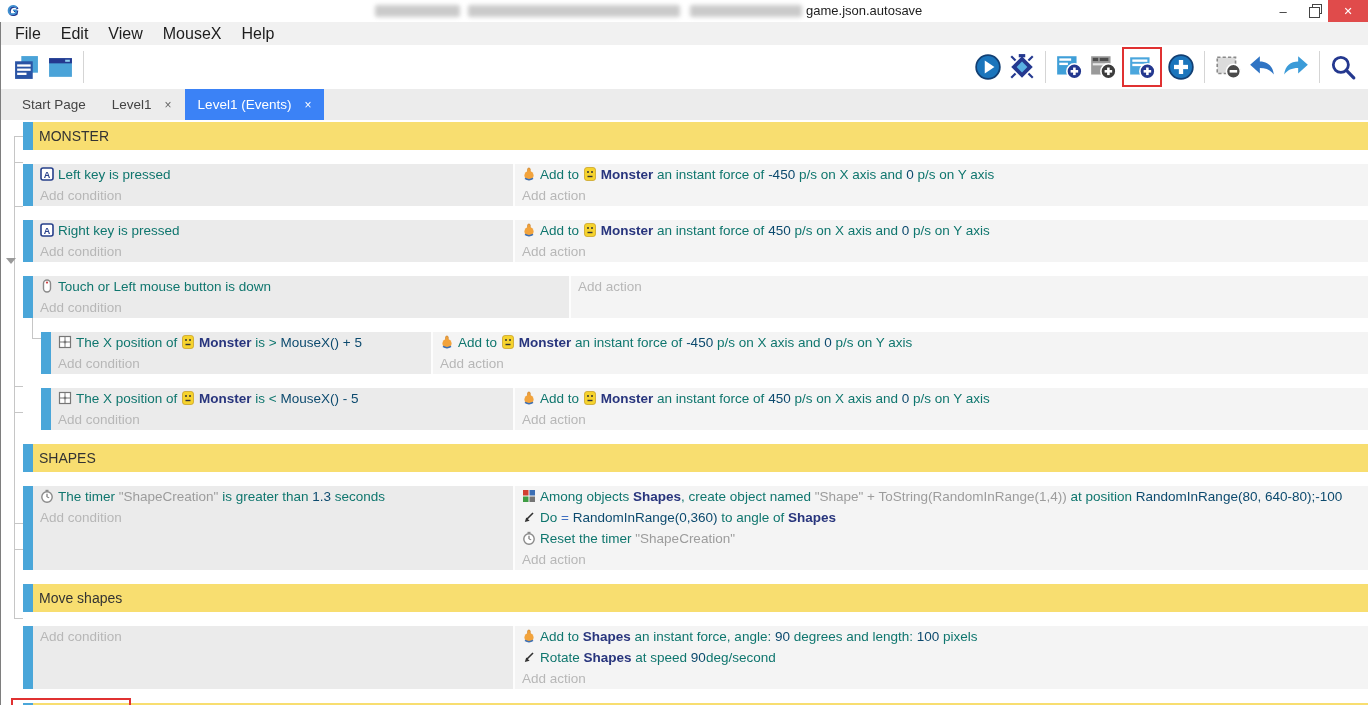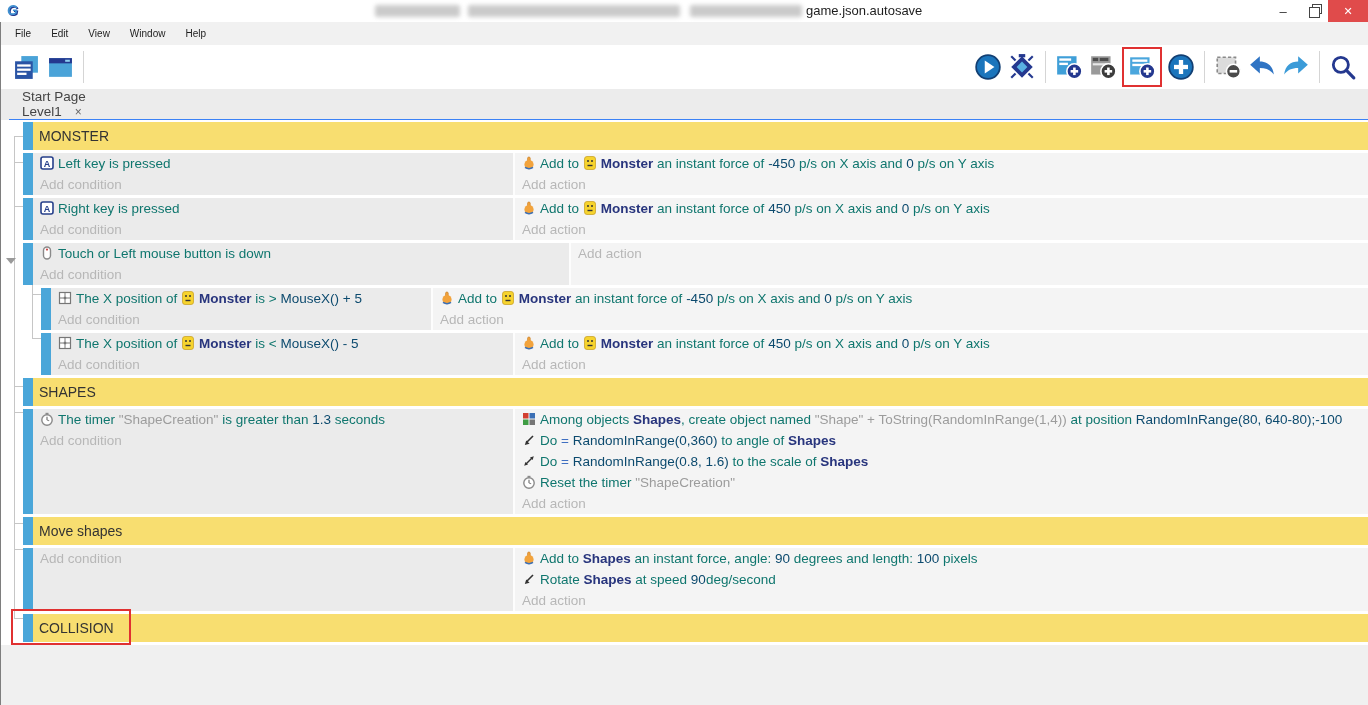--- a/index.html
+++ b/index.html
@@ -17,39 +17,39 @@
   .wc.close { width:40px; background:#e04b4b; color:#fff; font-size:11px; }
   .restore-glyph { position:relative; width:9px; height:9px; border:1px solid #444; background:#fff; }
   .restore-glyph::before { content:""; position:absolute; left:2px; top:-4px; width:8px; height:8px; border:1px solid #444; }
   .restore-glyph::after { content:""; position:absolute; left:-1px; top:-1px; width:9px; height:9px; background:#fff; border:1px solid #444; }
 
   
   .win-body { border-left:1px solid #7e7e7e; }
 
   
   .menubar { height:23px; background:#f1f1f1; display:flex; align-items:center; padding-left:4px; }
-  .menu-item { padding:0 10px; font-size:10px; color:#1d1d1d; }
+  .menu-item { padding:0 10px; font-size:16px; color:#1d1d1d; }
 
   
   .toolbar { height:44px; display:flex; align-items:center; background:#fff; padding:0 8px; }
   .tbtn { width:34px; height:34px; display:flex; align-items:center; justify-content:center; }
   .vsep { width:1px; height:32px; background:#d5d5d5; margin:0 6px; }
   .tb-right { margin-left:auto; display:flex; align-items:center; }
   .red-outline { border:2px solid #e03131; padding:1px; margin:0 2px; display:flex; align-items:center; justify-content:center; }
 
   
-  .tabbar { height:31px; background:#ececec; display:flex; padding-left:8px;flex-direction:column; }
+  .tabbar { height:31px; background:#ececec; display:flex; padding-left:8px; }
   .tab { display:flex; align-items:center; padding:0 13px; font-size:13.5px; color:#444; gap:13px; }
   .tab .x { font-size:12px; color:#666; }
   .tab.active { background:#3b82f6; color:#fff; }
   .tab.active .x { color:#fff; }
 
   
   .sheet { position:relative; padding-top:2px; background:#fff; height:585px; }
-  .erow { display:flex; margin-bottom:3px; position:relative; }
+  .erow { display:flex; margin-bottom:14px; position:relative; }
   .rail { flex:none; }
   .ebar { flex:none; width:10px; background:#4aa6d9; }
   .gbar { flex:1; background:#f8de70; height:28px; display:flex; align-items:center; padding-left:6px;
           font-size:14px; color:#333; }
   .cond { flex:none; background:#ebebeb; }
   .act  { flex:1; background:#f4f4f4; border-left:2px solid #fdfdfd; }
   .line { height:21px; line-height:21px; padding-left:7px; font-size:13.5px; color:#3c3c3c;
           white-space:nowrap; overflow:hidden; }
   .line.ph { color:#b7b7b7; }
   .seg-t { color:#0f766e; }
@@ -83,21 +83,21 @@
       <div class="wc close">✕</div>
     </div>
   </div>
 
   <div class="win-body">
 
     <div class="menubar">
       <span class="menu-item">File</span>
       <span class="menu-item">Edit</span>
       <span class="menu-item">View</span>
-      <span class="menu-item">Window</span>
+      <span class="menu-item">MouseX</span>
       <span class="menu-item">Help</span>
     </div>
 
     <div class="toolbar">
       <div class="tbtn">
         <svg viewBox="0 0 26 26" width="27" height="27">
           <rect x="8" y="2" width="16" height="16" fill="#4aa3d8"></rect>
           <rect x="2" y="7" width="17" height="17" fill="#2a54a5"></rect>
           <rect x="4" y="10" width="13" height="2.2" fill="#fff"></rect>
           <rect x="4" y="14" width="13" height="2.2" fill="#fff"></rect>
@@ -385,25 +385,20 @@
                     <rect x="1" y="1" width="5.5" height="5.5" fill="#d23f31"></rect>
                     <rect x="7.5" y="1" width="5.5" height="5.5" fill="#3b6fb5"></rect>
                     <rect x="1" y="7.5" width="5.5" height="5.5" fill="#3f9d44"></rect>
                     <rect x="7.5" y="7.5" width="5.5" height="5.5" fill="#757575"></rect>
                   </svg></span><span class="seg-t">Among objects </span><span class="seg-o">Shapes</span><span class="seg-t">, create object named </span><span class="seg-q">"Shape" + ToString(RandomInRange(1,4))</span><span class="seg-t"> at position </span><span class="seg-g">RandomInRange(80, 640-80);-100</span></div>
               <div class="line"><span class="ric"><svg viewBox="0 0 14 14" width="14" height="14">
                     <line x1="11" y1="3" x2="4.5" y2="9.5" stroke="#333" stroke-width="1.6"></line>
                     <path d="M2.8 12 L4.2 7.4 L7.6 10.8 Z" fill="#333"></path>
                   </svg></span><span class="seg-t">Do </span><span class="seg-b">= </span><span class="seg-g">RandomInRange(0,360)</span><span class="seg-t"> to angle of </span><span class="seg-o">Shapes</span></div>
               <div class="line"><span class="ric"><svg viewBox="0 0 14 14" width="14" height="14">
-                    <line x1="3.5" y1="10.5" x2="10.5" y2="3.5" stroke="#333" stroke-width="1.4"></line>
-                    <path d="M11.8 2.2 L10.6 6 L8 3.4 Z" fill="#333"></path>
-                    <path d="M2.2 11.8 L3.4 8 L6 10.6 Z" fill="#333"></path>
-                  </svg></span><span class="seg-t">Do </span><span class="seg-b">= </span><span class="seg-g">RandomInRange(0.8, 1.6)</span><span class="seg-t"> to the scale of </span><span class="seg-o">Shapes</span></div>
-              <div class="line"><span class="ric"><svg viewBox="0 0 14 14" width="14" height="14">
                     <circle cx="7" cy="8" r="5.2" fill="#fff" stroke="#8a8a8a" stroke-width="1.4"></circle>
                     <rect x="5.5" y="0.8" width="3" height="1.8" fill="#8a8a8a"></rect>
                     <line x1="7" y1="8" x2="7" y2="4.8" stroke="#8a8a8a" stroke-width="1.4"></line>
                     <line x1="7" y1="8" x2="9.2" y2="8.8" stroke="#8a8a8a" stroke-width="1.2"></line>
                   </svg></span><span class="seg-t">Reset the timer </span><span class="seg-q">"ShapeCreation"</span></div>
               <div class="line ph">Add action</div>
             </div>
           </div>
           <div class="erow">
             <div class="rail" style="width: 22px;"></div>

